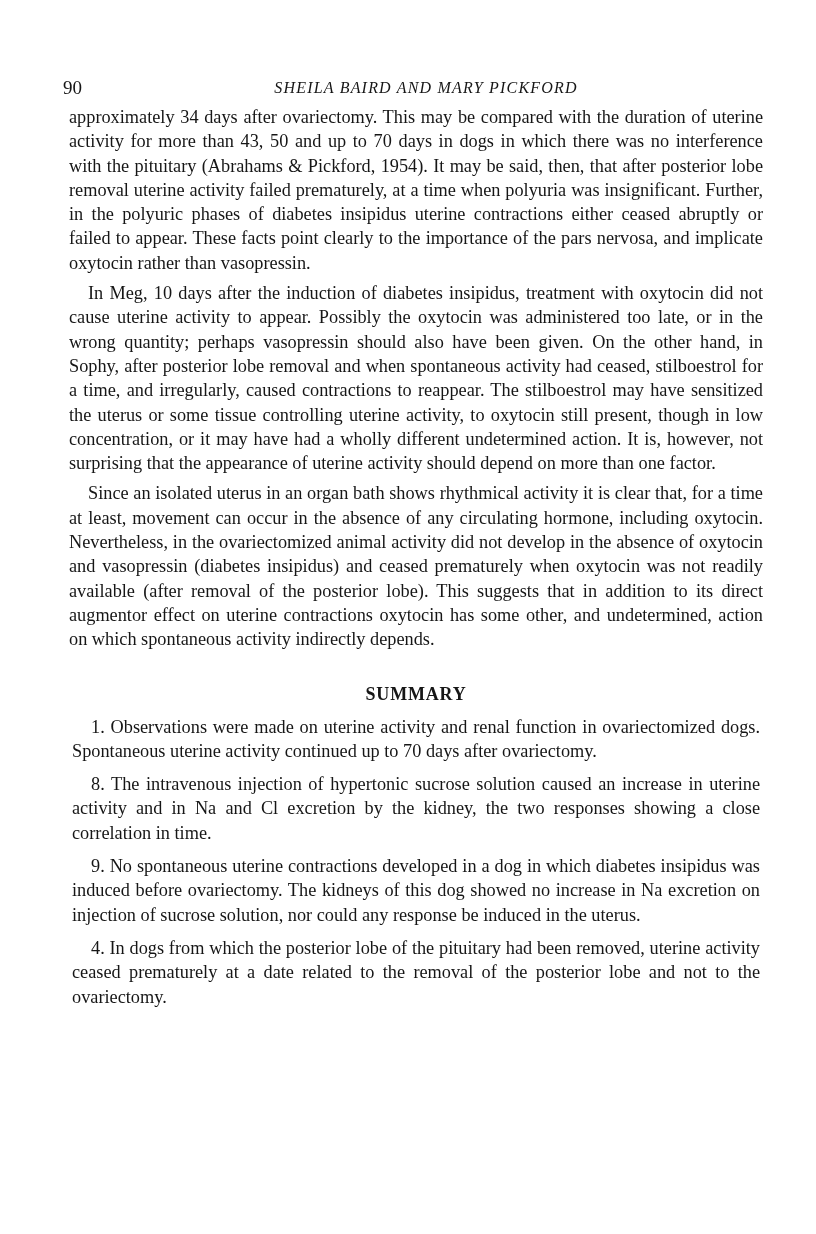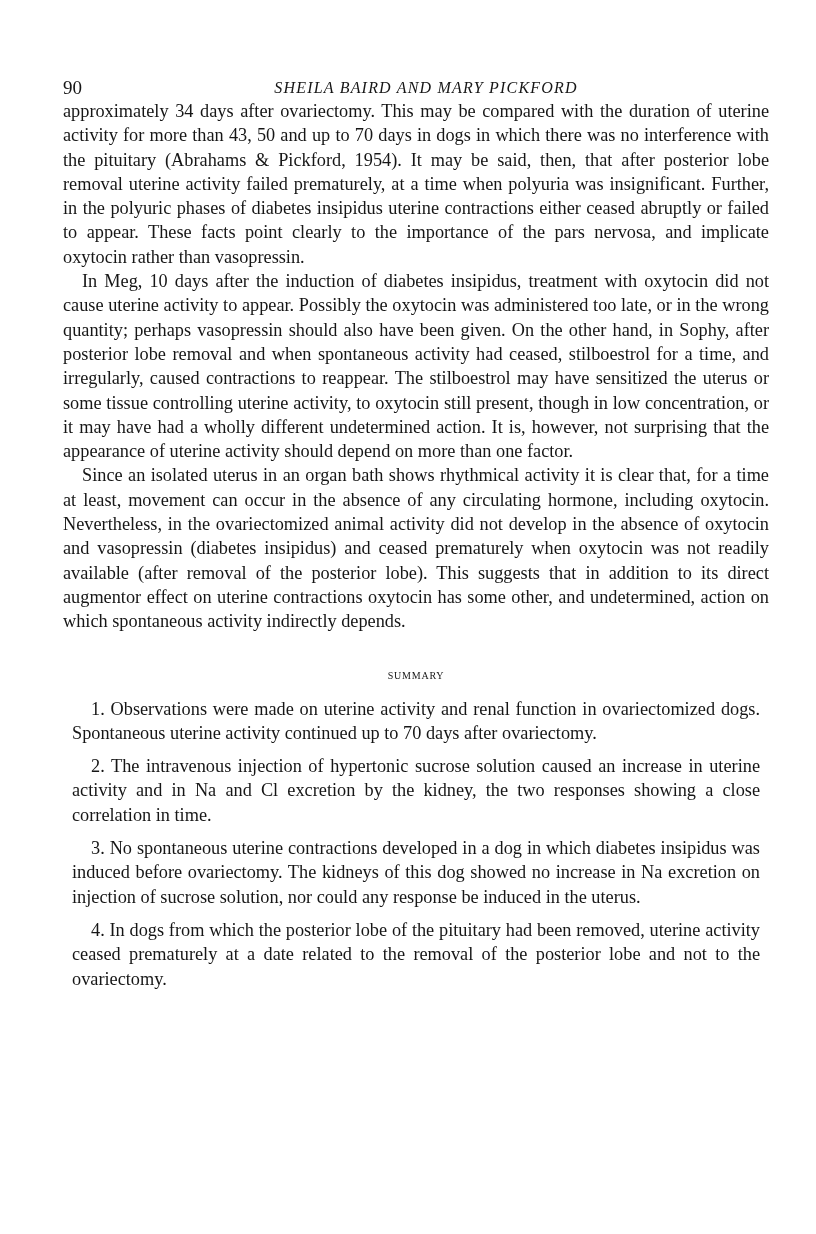--- a/index.html
+++ b/index.html
@@ -16,25 +16,25 @@
   .head-title {
     position: absolute; left: 0; right: 0; top: 0; text-align: center;
     font-style: italic; letter-spacing: 1.2px; font-family: "Liberation Serif", serif; font-size: 16px;
     padding-left: 20px;
   }
   .body-text {
     font-family: "Liberation Serif", serif;
     font-size: 18.3px; line-height: 24.3px; text-align: justify;
     margin-top: -3px;
   }
-  .para { margin: 0; text-indent: 0; }
+  .para { margin: 6px; text-indent: 0; }
   .para.indent { text-indent: 19px; }
   .summary-heading {
     text-align: center; font-family: "Liberation Serif", serif;
-    font-size: 10px; letter-spacing: 0.8px; font-weight: normal;
+    font-size: 18px; letter-spacing: 0.8px; font-weight: bold;
     margin-top: 30px; margin-bottom: 2px; line-height: 24px;
   }
   .summary-item { margin: 9px; text-indent: 19px; }
 </style>
 </head>
 <body>
 
 <div class="page">
   <div class="running-head">
     <span class="page-number">90</span>
@@ -43,18 +43,18 @@
 
   <div class="body-text">
     <p class="para">approximately 34 days after ovariectomy. This may be compared with the duration of uterine activity for more than 43, 50 and up to 70 days in dogs in which there was no interference with the pituitary (Abrahams &amp; Pickford, 1954). It may be said, then, that after posterior lobe removal uterine activity failed prematurely, at a time when polyuria was insignificant. Further, in the polyuric phases of diabetes insipidus uterine contractions either ceased abruptly or failed to appear. These facts point clearly to the importance of the pars nervosa, and implicate oxytocin rather than vasopressin.</p>
     <p class="para indent">In Meg, 10 days after the induction of diabetes insipidus, treatment with oxytocin did not cause uterine activity to appear. Possibly the oxytocin was administered too late, or in the wrong quantity; perhaps vasopressin should also have been given. On the other hand, in Sophy, after posterior lobe removal and when spontaneous activity had ceased, stilboestrol for a time, and irregularly, caused contractions to reappear. The stilboestrol may have sensitized the uterus or some tissue controlling uterine activity, to oxytocin still present, though in low concentration, or it may have had a wholly different undetermined action. It is, however, not surprising that the appearance of uterine activity should depend on more than one factor.</p>
     <p class="para indent">Since an isolated uterus in an organ bath shows rhythmical activity it is clear that, for a time at least, movement can occur in the absence of any circulating hormone, including oxytocin. Nevertheless, in the ovariectomized animal activity did not develop in the absence of oxytocin and vasopressin (diabetes insipidus) and ceased prematurely when oxytocin was not readily available (after removal of the posterior lobe). This suggests that in addition to its direct augmentor effect on uterine contractions oxytocin has some other, and undetermined, action on which spontaneous activity indirectly depends.</p>
 
     <div class="summary-heading">SUMMARY</div>
 
     <div>
       <p class="summary-item">1. Observations were made on uterine activity and renal function in ovariectomized dogs. Spontaneous uterine activity continued up to 70 days after ovariectomy.</p>
-      <p class="summary-item">2. The intravenous injection of hypertonic sucrose solution caused an increase in uterine activity and in Na and Cl excretion by the kidney, the two responses showing a close correlation in time.</p>
-      <p class="summary-item">3. No spontaneous uterine contractions developed in a dog in which diabetes insipidus was induced before ovariectomy. The kidneys of this dog showed no increase in Na excretion on injection of sucrose solution, nor could any response be induced in the uterus.</p>
+      <p class="summary-item">8. The intravenous injection of hypertonic sucrose solution caused an increase in uterine activity and in Na and Cl excretion by the kidney, the two responses showing a close correlation in time.</p>
+      <p class="summary-item">9. No spontaneous uterine contractions developed in a dog in which diabetes insipidus was induced before ovariectomy. The kidneys of this dog showed no increase in Na excretion on injection of sucrose solution, nor could any response be induced in the uterus.</p>
       <p class="summary-item">4. In dogs from which the posterior lobe of the pituitary had been removed, uterine activity ceased prematurely at a date related to the removal of the posterior lobe and not to the ovariectomy.</p>
     </div>
   </div>
 </div>
 
 </body></html>

